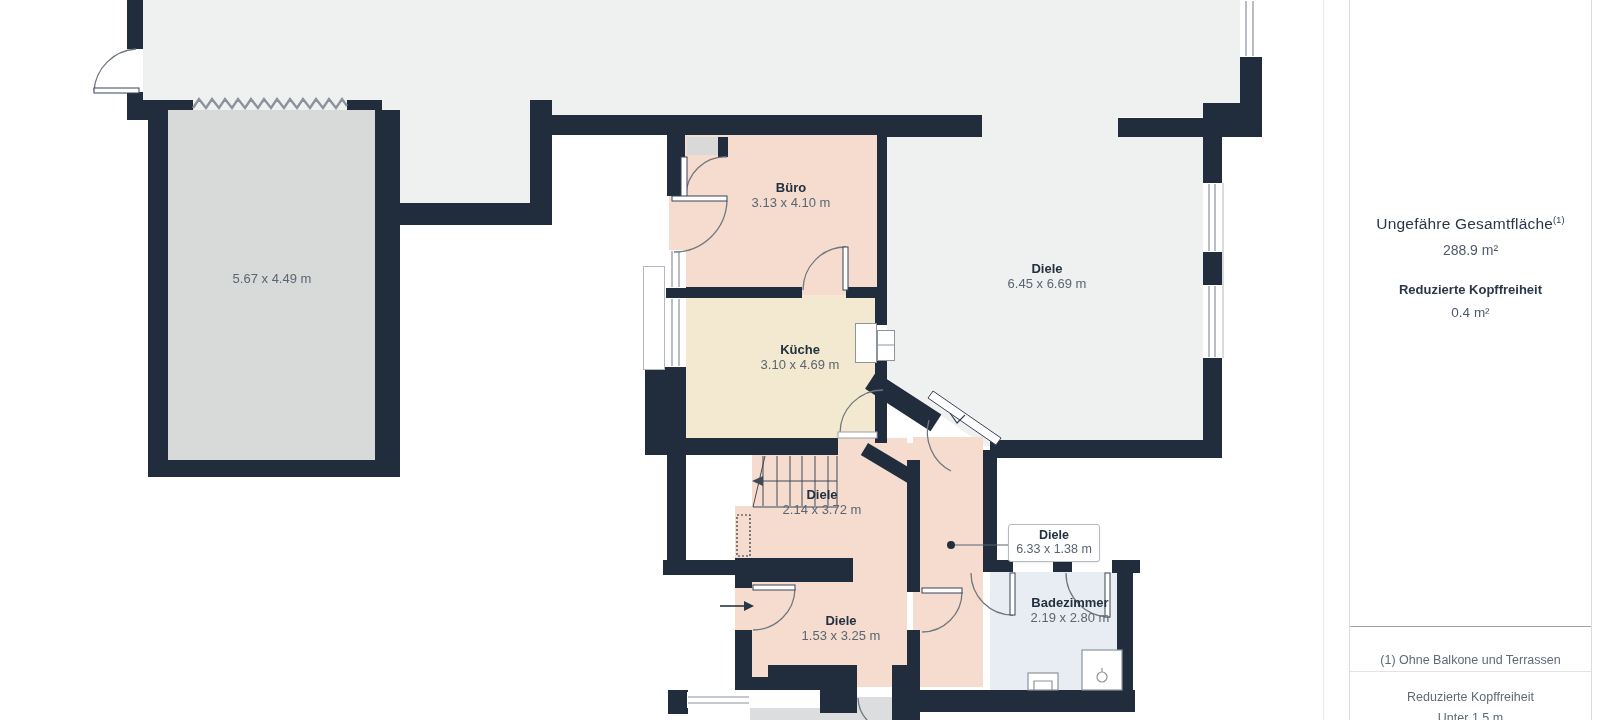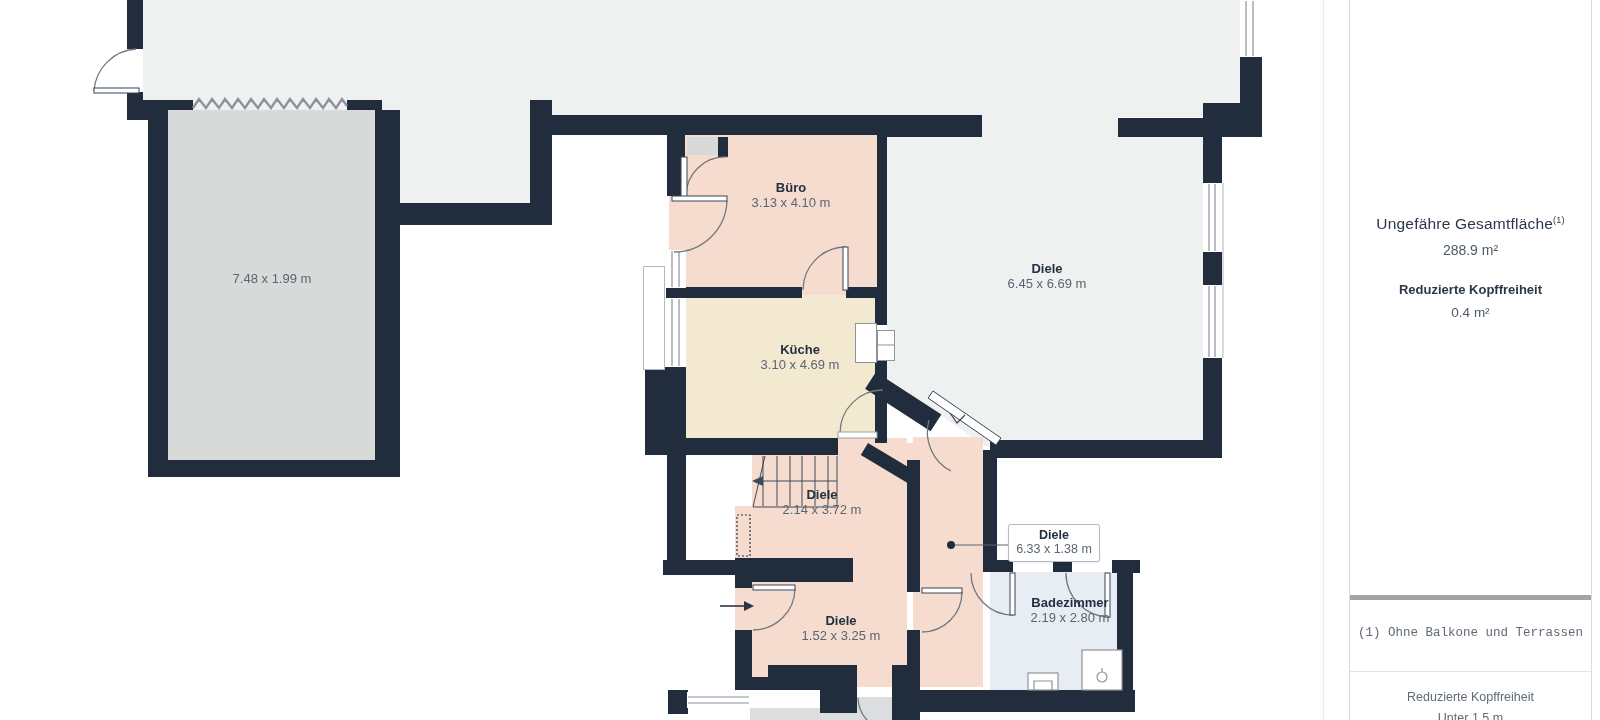--- a/index.html
+++ b/index.html
@@ -15,21 +15,21 @@
            border:1px solid #b5bac2;border-radius:3px;padding:3px 0 4px 0;text-align:center;
            box-shadow:0 1px 2px rgba(0,0,0,0.08);}
   .callout .rname{font-weight:bold;font-size:12.5px;color:#22303f;line-height:14px;}
   .callout .rdims{font-size:12.5px;color:#5b6571;line-height:15px;}
   #canvas-edge{position:absolute;left:1323px;top:0;width:1px;height:720px;background:#ebebeb;}
   
   #side-card{position:absolute;left:1349px;top:-2px;width:243px;height:730px;background:#fff;
              border:1px solid #dcdcdc;box-sizing:border-box;}
   .sec{position:absolute;left:0;width:100%;text-align:center;box-sizing:border-box;}
   #sec-summary{top:0;height:604px;}
-  #sec-footnote{top:596px;height:68px;border-top:5px solid #a3a3a3;font-family:Liberation Mono, monospace;}
+  #sec-footnote{top:627px;height:68px;border-top:1px solid #a3a3a3;}
   #sec-legend{top:672px;height:58px;border-top:1px solid #e3e3e3;}
   .h-title{font-size:15.5px;font-weight:normal;color:#2b3748;letter-spacing:.2px;}
   .h-title sup{font-size:9px;}
   .h-value{font-size:14px;color:#4e5a68;}
   .h-sub{font-size:13px;font-weight:bold;color:#2b3748;}
   .f-note{font-size:12.5px;color:#5f6a76;}
 </style>
 </head>
 <body>
 
@@ -179,41 +179,41 @@
         <rect x="1082" y="650" width="40" height="40"></rect>
         <circle cx="1102" cy="677" r="5"></circle>
         <path d="M1102,668 V672" fill="none"></path>
         <rect x="1028" y="673" width="30" height="17"></rect>
         <path d="M1034,690 V681 H1052 V690" fill="none"></path>
       </g>
     </svg>
 
     <div id="labels">
         <div class="room-label" style="left: 272px; top: 271px;">
-          <div class="rdims">7.48 x 1.99 m</div>
+          <div class="rdims">5.67 x 4.49 m</div>
         </div>
         <div class="room-label" style="left: 791px; top: 180px;">
           <div class="rname">Büro</div>
           <div class="rdims">3.13 x 4.10 m</div>
         </div>
         <div class="room-label" style="left: 1047px; top: 261px;">
           <div class="rname">Diele</div>
           <div class="rdims">6.45 x 6.69 m</div>
         </div>
         <div class="room-label" style="left: 800px; top: 342px;">
           <div class="rname">Küche</div>
           <div class="rdims">3.10 x 4.69 m</div>
         </div>
         <div class="room-label" style="left: 822px; top: 487px;">
           <div class="rname">Diele</div>
           <div class="rdims">2.14 x 3.72 m</div>
         </div>
         <div class="room-label" style="left: 841px; top: 613px;">
           <div class="rname">Diele</div>
-          <div class="rdims">1.52 x 3.25 m</div>
+          <div class="rdims">1.53 x 3.25 m</div>
         </div>
         <div class="room-label" style="left: 1043px; top: 595px; margin-left: 27px;">
           <div class="rname">Badezimmer</div>
           <div class="rdims">2.19 x 2.80 m</div>
         </div>
       </div>
 
     <div class="callout">
       <div class="rname">Diele</div>
       <div class="rdims">6.33 x 1.38 m</div>

